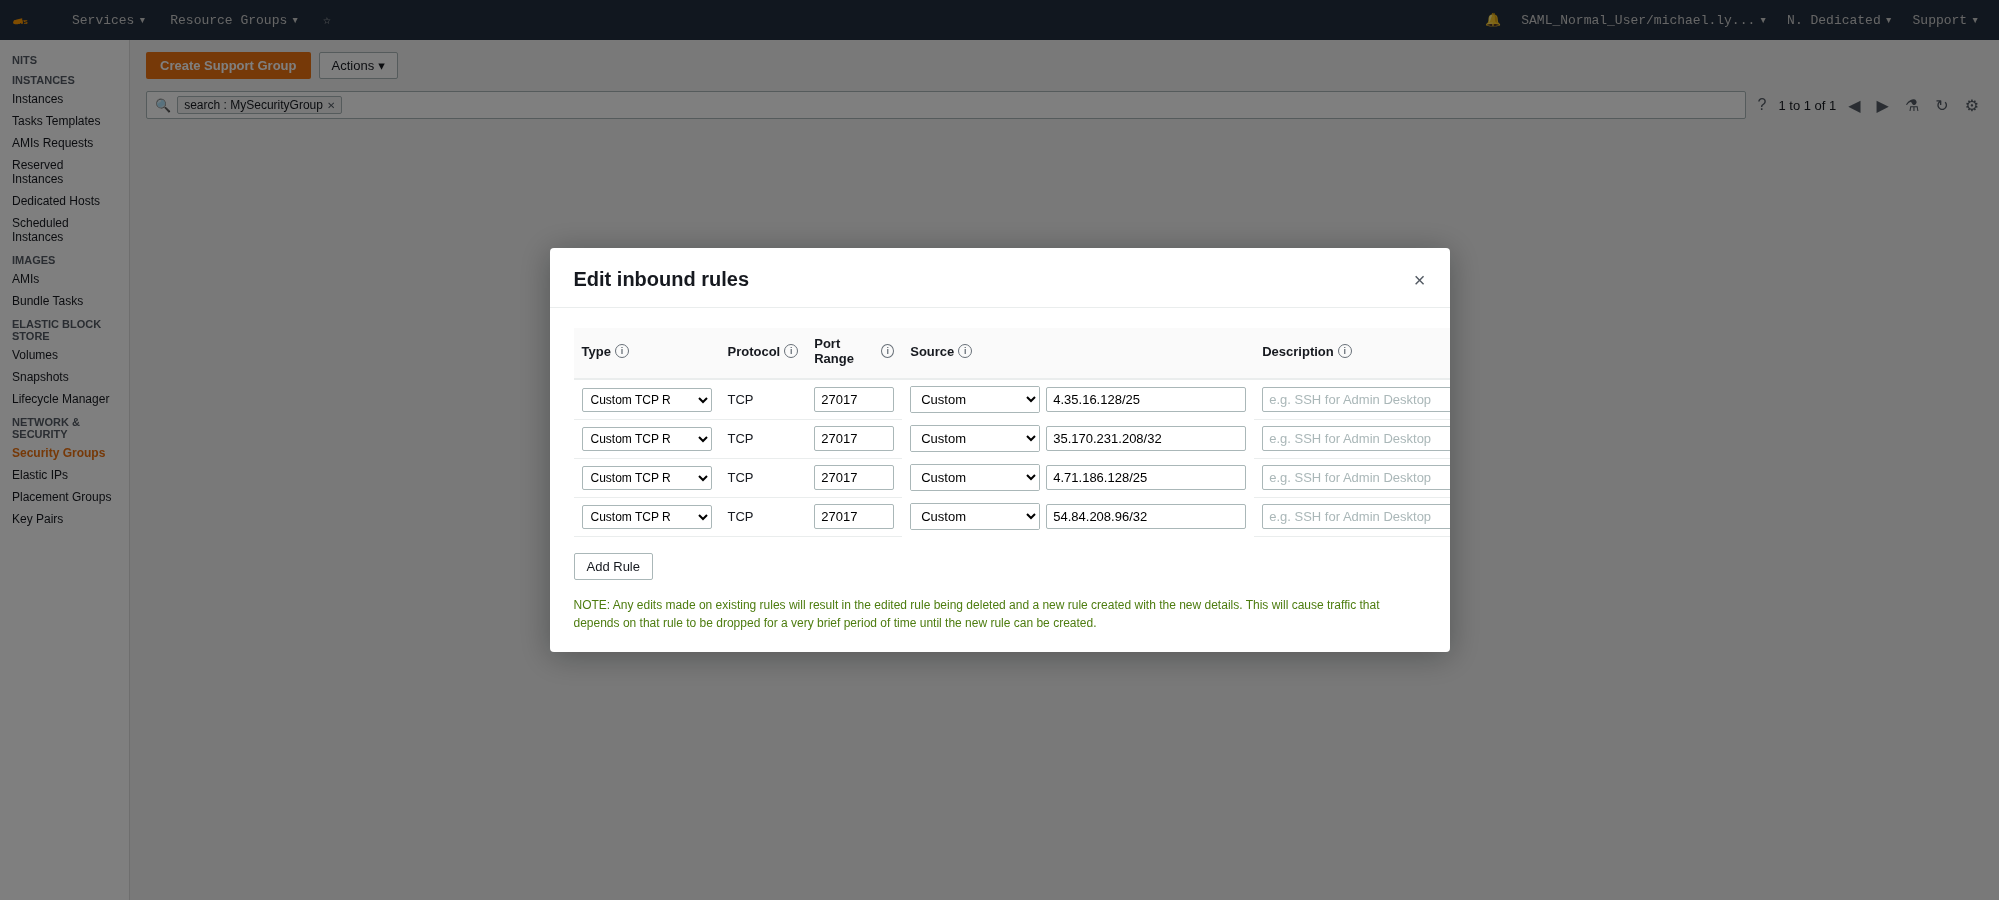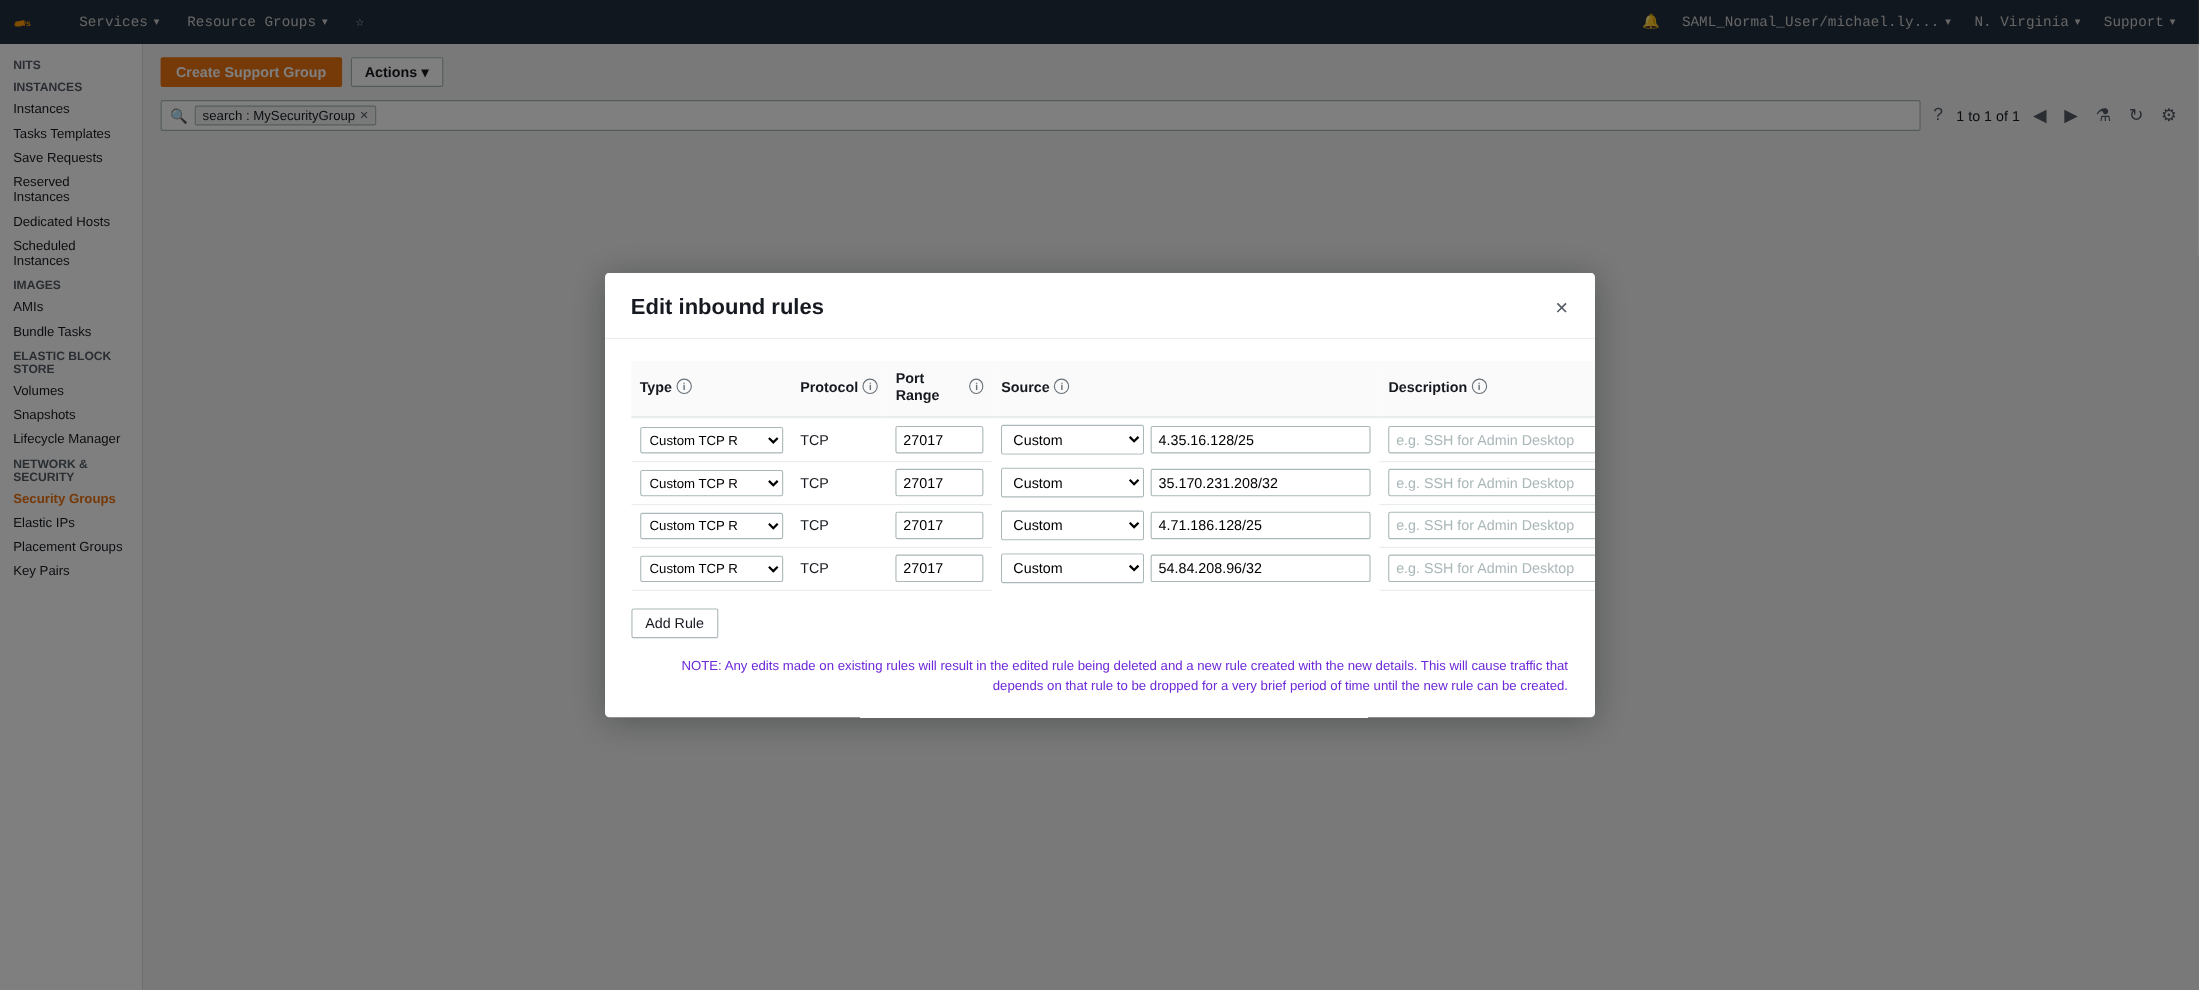--- a/index.html
+++ b/index.html
@@ -99,21 +99,20 @@
       background: #fff;
       color: #16191f;
       border: 1px solid #aab7b8;
       padding: 5px 12px;
       border-radius: 2px;
       cursor: pointer;
       font-size: 13px;
       display: flex;
       align-items: center;
       gap: 4px;
-      font-weight: bold;
     }
     .search-bar {
       display: flex;
       align-items: center;
       background: #fff;
       border: 1px solid #aab7b8;
       border-radius: 2px;
       padding: 4px 8px;
       gap: 6px;
       flex: 1;
@@ -287,24 +286,23 @@
       border: 1px solid #aab7b8;
       border-radius: 2px;
       padding: 5px 12px;
       font-size: 13px;
       cursor: pointer;
       color: #16191f;
     }
 
     .note-text {
       font-size: 12px;
-      color: #6d28d9;
+      color: #4d7c0f;
       margin-top: 16px;
       line-height: 1.5;
-      text-align: right;
     }
 
     .btn-cancel {
       background: none;
       border: none;
       color: #0073bb;
       font-size: 14px;
       cursor: pointer;
       padding: 6px 8px;
     }
@@ -337,38 +335,38 @@
     <span>▾</span>
   </button>
   <button class="nav-btn">☆</button>
   <div class="nav-right">
     <button class="nav-btn">🔔</button>
     <button class="nav-btn">
       <span>SAML_Normal_User/michael.ly...</span>
       <span>▾</span>
     </button>
     <button class="nav-btn">
-      <span>N. Virginia</span>
+      <span>N. Dedicated</span>
       <span>▾</span>
     </button>
     <button class="nav-btn">
       <span>Support</span>
       <span>▾</span>
     </button>
   </div>
 </div>
 
 <div class="page">
 
   <div class="sidebar">
     <div class="sidebar-section">nits</div>
     <div class="sidebar-section">INSTANCES</div>
     <div class="sidebar-item">Instances</div>
     <div class="sidebar-item">Tasks Templates</div>
-    <div class="sidebar-item">Save Requests</div>
+    <div class="sidebar-item">AMIs Requests</div>
     <div class="sidebar-item">Reserved Instances</div>
     <div class="sidebar-item">Dedicated Hosts</div>
     <div class="sidebar-item">Scheduled Instances</div>
     <div class="sidebar-section">IMAGES</div>
     <div class="sidebar-item">AMIs</div>
     <div class="sidebar-item">Bundle Tasks</div>
     <div class="sidebar-section">ELASTIC BLOCK STORE</div>
     <div class="sidebar-item">Volumes</div>
     <div class="sidebar-item">Snapshots</div>
     <div class="sidebar-item">Lifecycle Manager</div>

